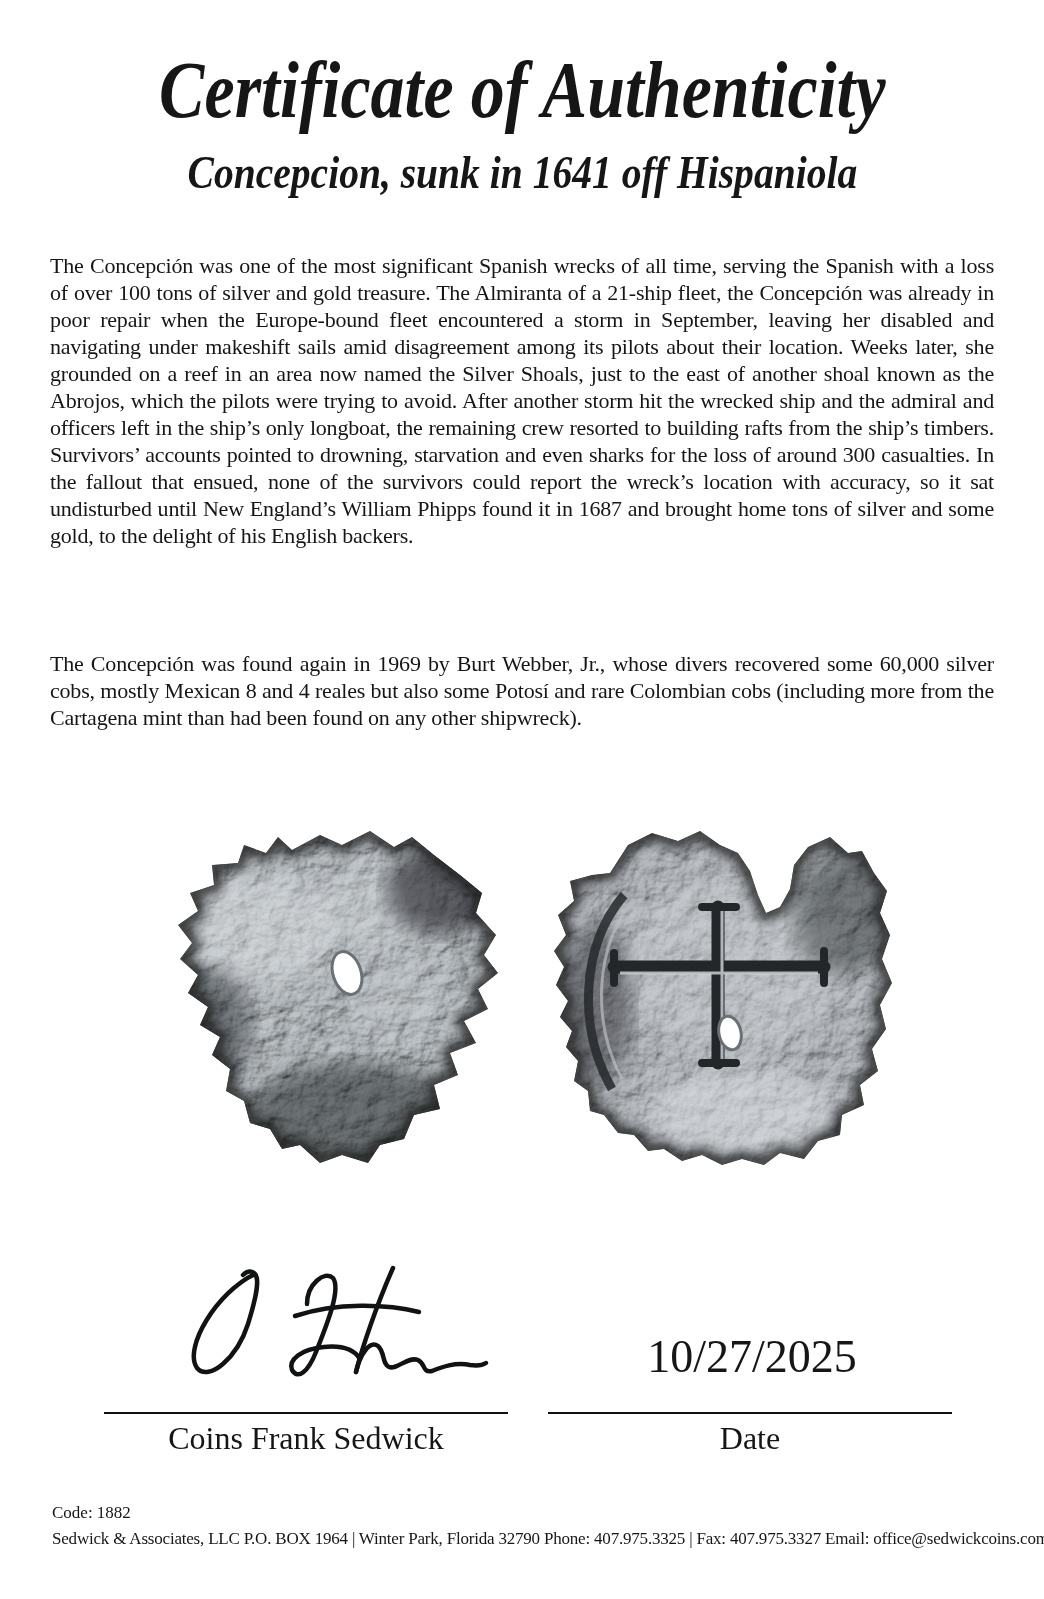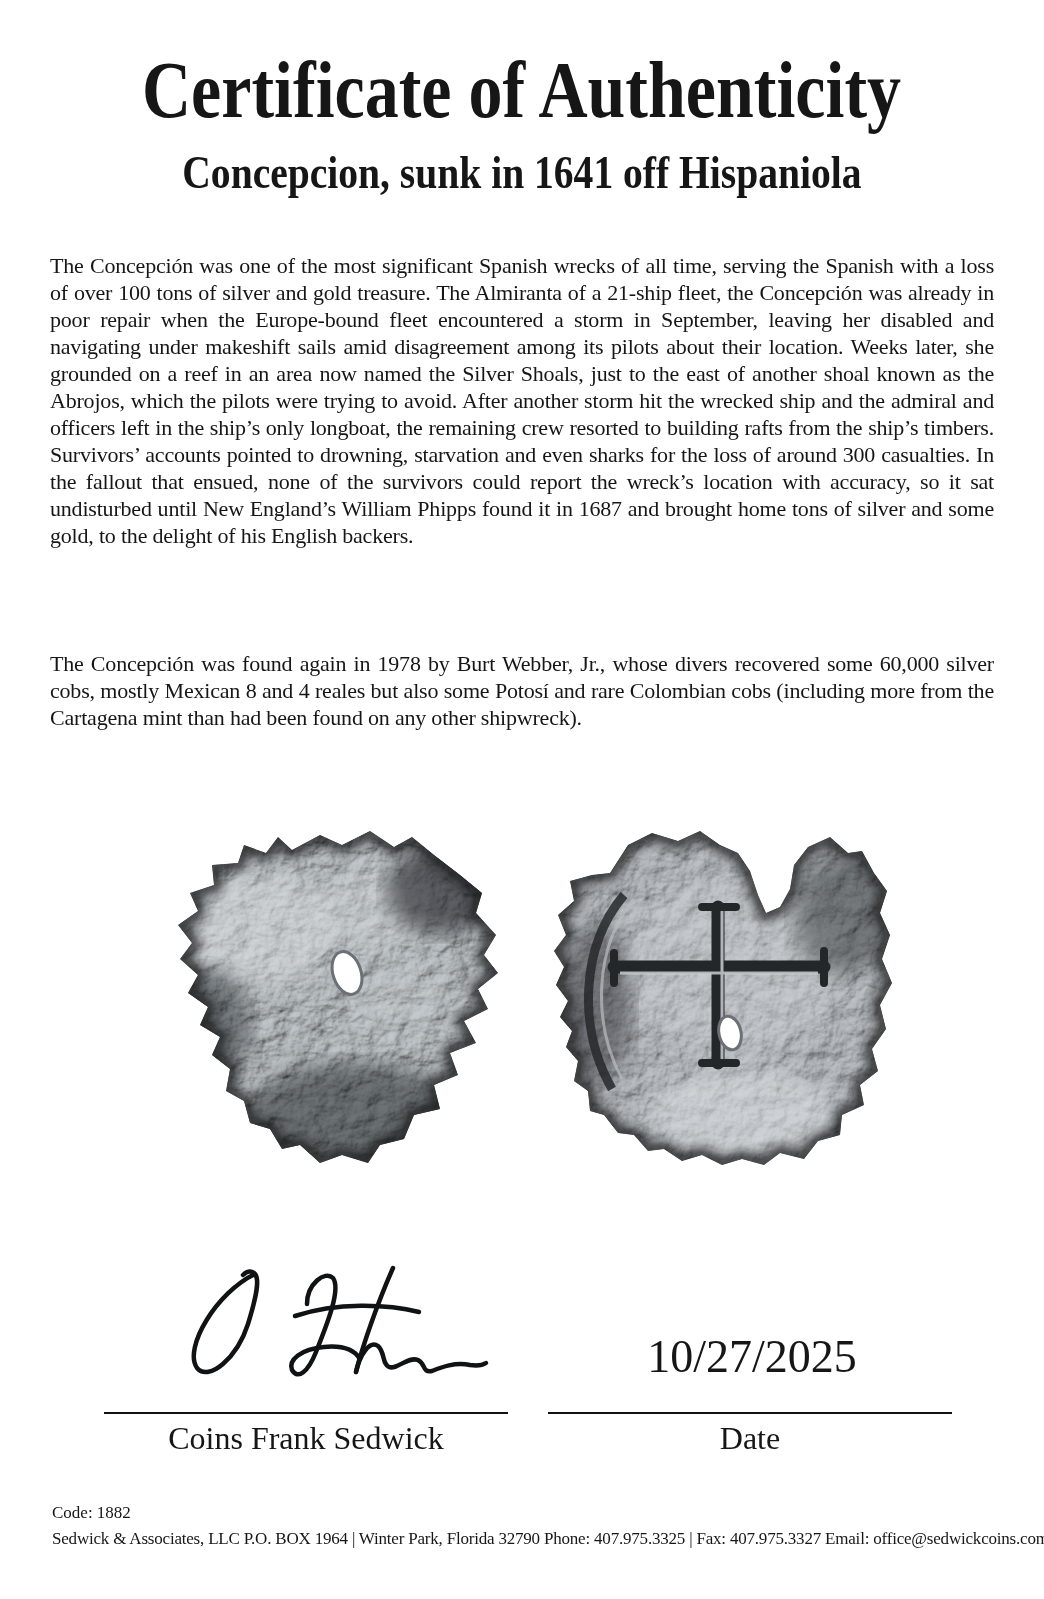--- a/index.html
+++ b/index.html
@@ -5,26 +5,26 @@
   :root { --ink:#161616; --paper:#ffffff; }
   * { margin:0; padding:0; box-sizing:border-box; }
   html,body { background:#e8e8e8; }
   .page {
     position:relative; width:1044px; height:1599px; margin:0 auto;
     background:var(--paper); color:var(--ink);
     font-family:"Liberation Serif", serif; overflow:hidden;
   }
   .title {
     position:absolute; top:40px; left:0; width:100%; text-align:center;
-    font-size:80px; line-height:100px; font-weight:bold; white-space:nowrap;
+    font-size:80px; line-height:100px; font-weight:bold; white-space:nowrap;font-style:italic;
   }
   .title .squeeze { display:inline-block; transform:scaleX(.85); transform-origin:center; }
   .subtitle {
     position:absolute; top:140px; left:0; width:100%; text-align:center;
-    font-size:46px; line-height:66px; font-weight:bold; white-space:nowrap;
+    font-size:46px; line-height:66px; font-style:italic; font-weight:bold; white-space:nowrap;
   }
   .subtitle .squeeze { display:inline-block; transform:scaleX(.86); transform-origin:center; }
   .bodytext {
     position:absolute; left:50px; width:944px;
     font-size:22px; line-height:27px; letter-spacing:-0.2px;
     text-align:justify; text-justify:inter-word;
   }
   .para1 { top:252px; }
   .para2 { top:650px; }
   .coins { position:absolute; top:795px; left:142px; width:760px; height:385px; }
@@ -66,21 +66,21 @@
 
   <div class="title">
     <span class="squeeze">Certificate of Authenticity</span>
   </div>
 
   <div class="subtitle">
     <span class="squeeze">Concepcion, sunk in 1641 off Hispaniola</span>
   </div>
 
   <p class="bodytext para1">The Concepción was one of the most significant Spanish wrecks of all time, serving the Spanish with a loss of over 100 tons of silver and gold treasure. The Almiranta of a 21-ship fleet, the Concepción was already in poor repair when the Europe-bound fleet encountered a storm in September, leaving her disabled and navigating under makeshift sails amid disagreement among its pilots about their location. Weeks later, she grounded on a reef in an area now named the Silver Shoals, just to the east of another shoal known as the Abrojos, which the pilots were trying to avoid. After another storm hit the wrecked ship and the admiral and officers left in the ship’s only longboat, the remaining crew resorted to building rafts from the ship’s timbers. Survivors’ accounts pointed to drowning, starvation and even sharks for the loss of around 300 casualties. In the fallout that ensued, none of the survivors could report the wreck’s location with accuracy, so it sat undisturbed until New England’s William Phipps found it in 1687 and brought home tons of silver and some gold, to the delight of his English backers.</p>
-  <p class="bodytext para2">The Concepción was found again in 1978 by Burt Webber, Jr., whose divers recovered some 60,000 silver cobs, mostly Mexican 8 and 4 reales but also some Potosí and rare Colombian cobs (including more from the Cartagena mint than had been found on any other shipwreck).</p>
+  <p class="bodytext para2">The Concepción was found again in 1969 by Burt Webber, Jr., whose divers recovered some 60,000 silver cobs, mostly Mexican 8 and 4 reales but also some Potosí and rare Colombian cobs (including more from the Cartagena mint than had been found on any other shipwreck).</p>
 
   <svg class="coins" viewBox="0 0 760 385" xmlns="http://www.w3.org/2000/svg">
     <defs>
       <filter id="metalL" x="-20%" y="-20%" width="140%" height="140%">
         <feTurbulence type="fractalNoise" baseFrequency="0.05 0.06" numOctaves="5" seed="11" result="noise"></feTurbulence>
         <feDiffuseLighting in="noise" lighting-color="#c9ced2" surfaceScale="4.5" diffuseConstant="1.05" result="light">
           <feDistantLight azimuth="225" elevation="48"></feDistantLight>
         </feDiffuseLighting>
         <feComposite in="light" in2="SourceGraphic" operator="in"></feComposite>
       </filter>

